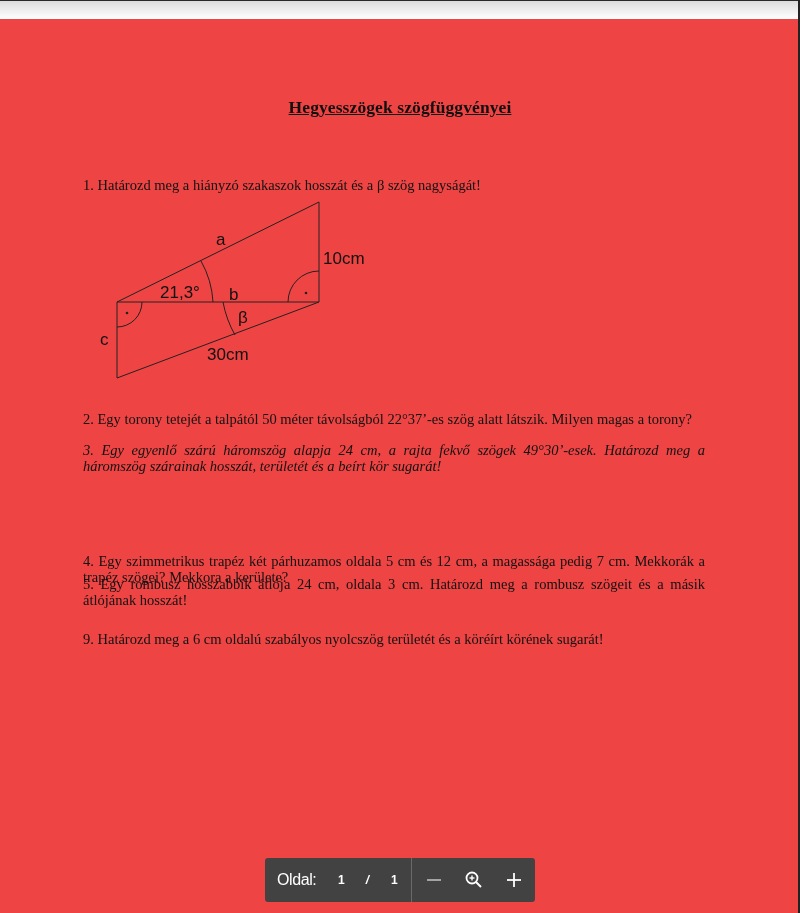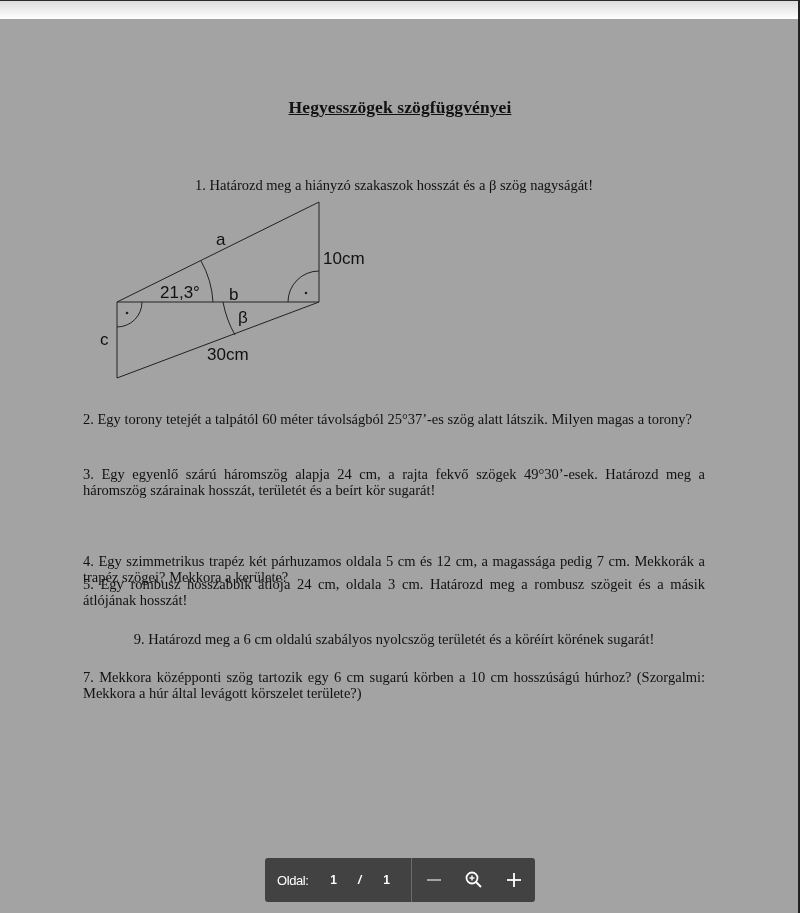--- a/index.html
+++ b/index.html
@@ -2,47 +2,47 @@
 <html><head>
   <meta charset="utf-8">
   <style>
     html, body { margin: 0; padding: 0; }
     body {
       width: 802px; height: 913px; overflow: hidden; position: relative;
       background: #ffffff;
       font-family: "Liberation Serif", serif;
       color: #111;
     }
-    .viewer { position: absolute; left: 0; top: 0; width: 800px; height: 913px; background: #a3a3a3; }
+    .viewer { position: absolute; left: 0; top: 0; width: 800px; height: 913px; background: #ef4444; }
     .top-shadow {
       position: absolute; left: 0; top: 0; width: 800px; height: 18px;
       border-top: 1px solid #2a2a2a;
       background: linear-gradient(#dcdcdc, #ffffff);
     }
     .right-border { position: absolute; right: 0; top: 0; width: 2px; height: 913px; background: #222; }
     .page { position: absolute; left: 0; top: 0; width: 800px; height: 913px; }
     .title {
       position: absolute; left: 0; width: 800px; top: 97px; text-align: center;
       font-weight: bold; font-size: 17.5px; text-decoration: underline; letter-spacing: 0.1px;
     }
     .q {
       position: absolute; left: 83px; width: 622px;
       font-size: 14.5px; line-height: 16px; text-align: justify;
     }
-    .q.nojust { text-align: center; }
+    .q.nojust { text-align: left; }
     .diagram { position: absolute; left: 90px; top: 195px; width: 300px; height: 195px; }
     .diagram svg text { font-family: "Liberation Sans", sans-serif; fill: #111; }
     .toolbar {
       position: absolute; left: 265px; top: 858px; width: 270px; height: 44px;
       background: #424242; border-radius: 3px; color: #fff;
       font-family: "Liberation Sans", sans-serif; font-size: 12px;
       display: flex; align-items: center;
     }
     .tb-page { display: flex; align-items: center; width: 146px; height: 44px; box-sizing: border-box; padding-left: 12px; }
-    .tb-label { font-size: 13px; letter-spacing: -0.4px; margin-right: 19px; }
+    .tb-label { font-size: 16px; letter-spacing: -0.4px; margin-right: 19px; }
     .tb-cur { width: 12px; text-align: center; margin-right: 15px; font-weight: bold; }
     .tb-sep { width: 10px; text-align: center; margin-right: 16px; font-style: italic; font-weight: bold; }
     .tb-total { width: 12px; text-align: center; font-weight: bold; }
     .tb-divider { width: 1px; height: 44px; background: #6a6a6a; }
     .tb-btn { display: flex; align-items: center; justify-content: center; width: 40px; height: 44px; cursor: pointer; }
     .tb-btn svg { display: block; }
   </style>
 </head>
 <body>
 
@@ -72,26 +72,25 @@
         <text x="126" y="50" font-size="17">a</text>
         <text x="233" y="69" font-size="17">10cm</text>
         <text x="70" y="103" font-size="17">21,3°</text>
         <text x="139" y="105" font-size="17">b</text>
         <text x="148" y="128" font-size="17">β</text>
         <text x="10" y="150" font-size="17">c</text>
         <text x="117" y="165" font-size="17">30cm</text>
       </svg>
     </div>
 
-    <div class="q" style="top:411px;">2. Egy torony tetejét a talpától 60 méter távolságból 25°37’-es szög alatt látszik. Milyen magas a torony?</div>
-    <div class="q" style="top:466px;">3. Egy egyenlő szárú háromszög alapja 24 cm, a rajta fekvő szögek 49°30’-esek. Határozd meg a háromszög szárainak hosszát, területét és a beírt kör sugarát!</div>
+    <div class="q" style="top:411px;">2. Egy torony tetejét a talpától 50 méter távolságból 22°37’-es szög alatt látszik. Milyen magas a torony?</div>
+    <div class="q" style="top:442px;font-style:italic;">3. Egy egyenlő szárú háromszög alapja 24 cm, a rajta fekvő szögek 49°30’-esek. Határozd meg a háromszög szárainak hosszát, területét és a beírt kör sugarát!</div>
     <div class="q" style="top:521px;margin-top:32px;">4.  Egy szimmetrikus trapéz két párhuzamos oldala 5 cm és 12 cm, a magassága pedig 7 cm. Mekkorák a trapéz szögei? Mekkora a kerülete?</div>
     <div class="q" style="top:576px;">5. Egy rombusz hosszabbik átlója 24 cm, oldala 3 cm. Határozd meg a rombusz szögeit és a másik átlójának hosszát!</div>
     <div class="q nojust" style="top:631px;">9. Határozd meg a 6 cm oldalú szabályos nyolcszög területét és a köréírt körének sugarát!</div>
-    <div class="q" style="top:669px;">7. Mekkora középponti szög tartozik egy 6 cm sugarú körben a 10 cm hosszúságú húrhoz? (Szorgalmi: Mekkora a húr által levágott körszelet területe?)</div>
   </div>
 
   <div class="top-shadow"></div>
   <div class="right-border"></div>
 
   <div class="toolbar">
     <div class="tb-page">
       <span class="tb-label">Oldal:</span>
       <span class="tb-cur">1</span>
       <span class="tb-sep">/</span>

